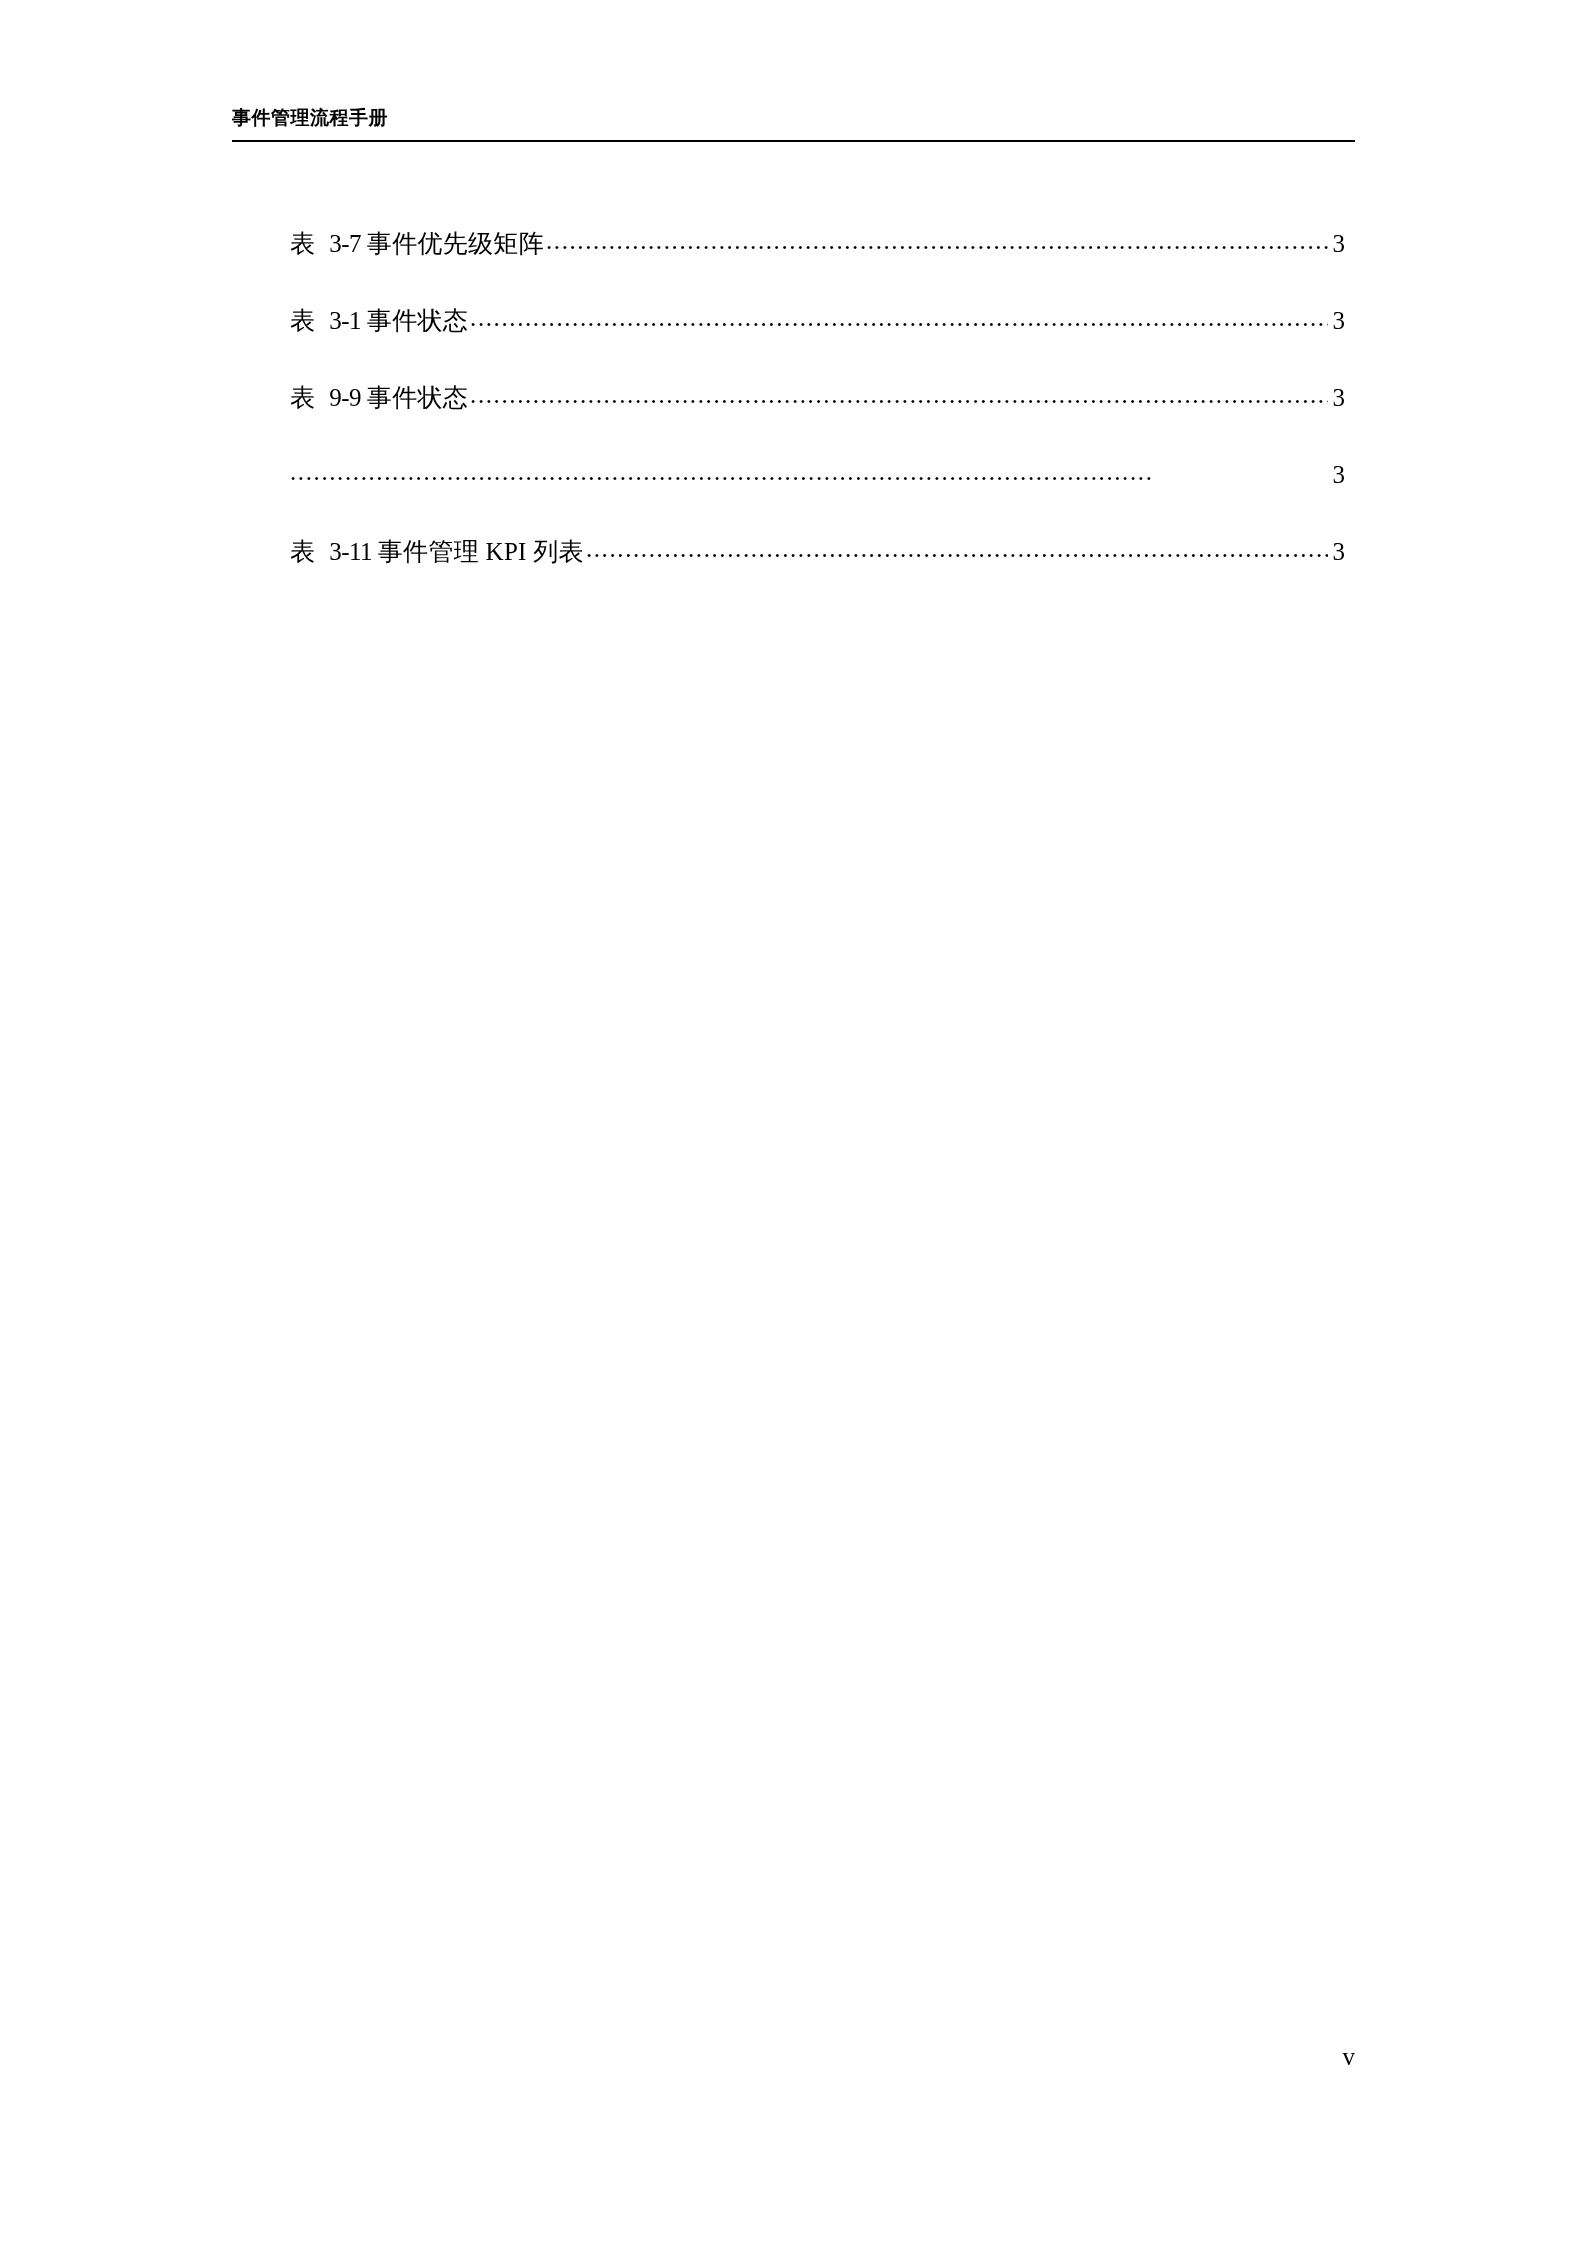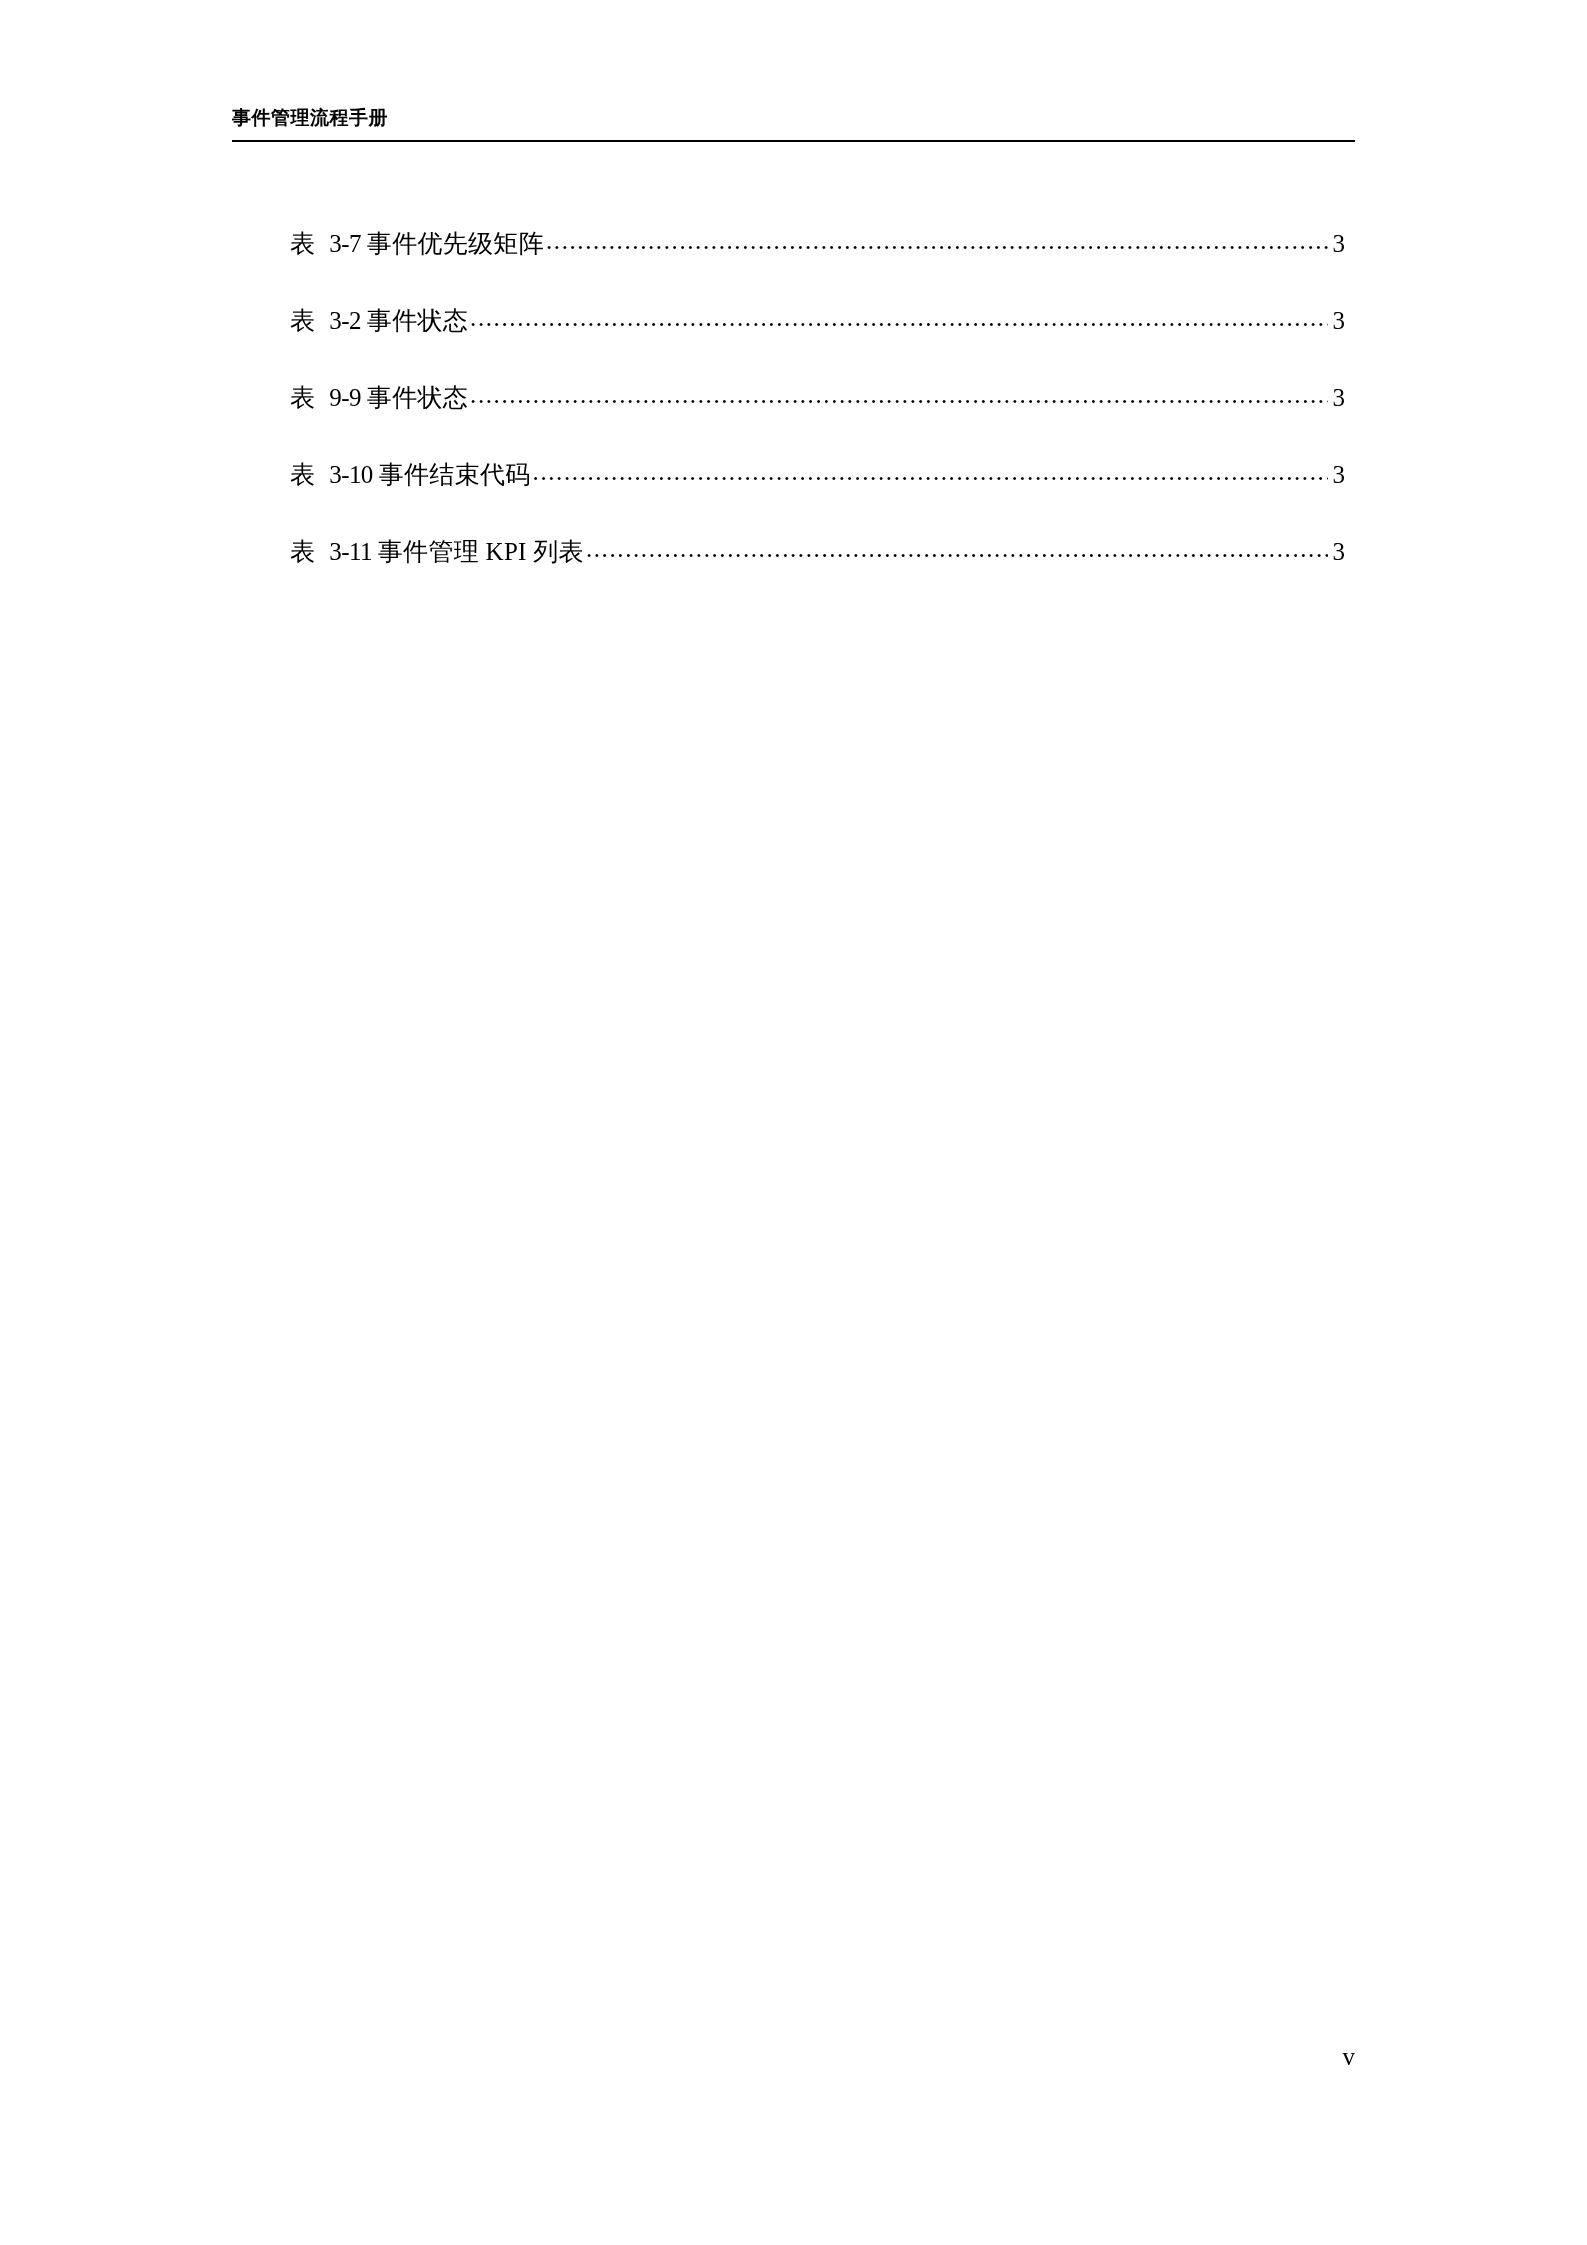--- a/index.html
+++ b/index.html
@@ -114,38 +114,35 @@
     <div class="toc-entry">
       <span class="toc-label">
         <span>表</span><span class="num">3-7</span><span>事件优先级矩阵</span>
       </span>
       <span class="toc-dots">...........................................................................................................</span>
       <span class="toc-page">3</span>
     </div>
 
     <div class="toc-entry">
       <span class="toc-label">
-        <span>表</span><span class="num">3-2</span><span>事件状态</span>
+        <span>表</span><span class="num">3-1</span><span>事件状态</span>
       </span>
       <span class="toc-dots">......................................................................................................................</span>
       <span class="toc-page">3</span>
     </div>
 
     <div class="toc-entry">
       <span class="toc-label">
         <span>表</span><span class="num">9-9</span><span>事件状态</span>
       </span>
       <span class="toc-dots">......................................................................................................................</span>
       <span class="toc-page">3</span>
     </div>
 
     <div class="toc-entry">
-      <span class="toc-label">
-        <span>表</span><span class="num">3-10</span><span>事件结束代码</span>
-      </span>
       <span class="toc-dots">..............................................................................................................</span>
       <span class="toc-page">3</span>
     </div>
 
     <div class="toc-entry">
       <span class="toc-label">
         <span>表</span><span class="num">3-11</span><span>事件管理 KPI 列表</span>
       </span>
       <span class="toc-dots">...................................................................................................</span>
       <span class="toc-page">3</span>

